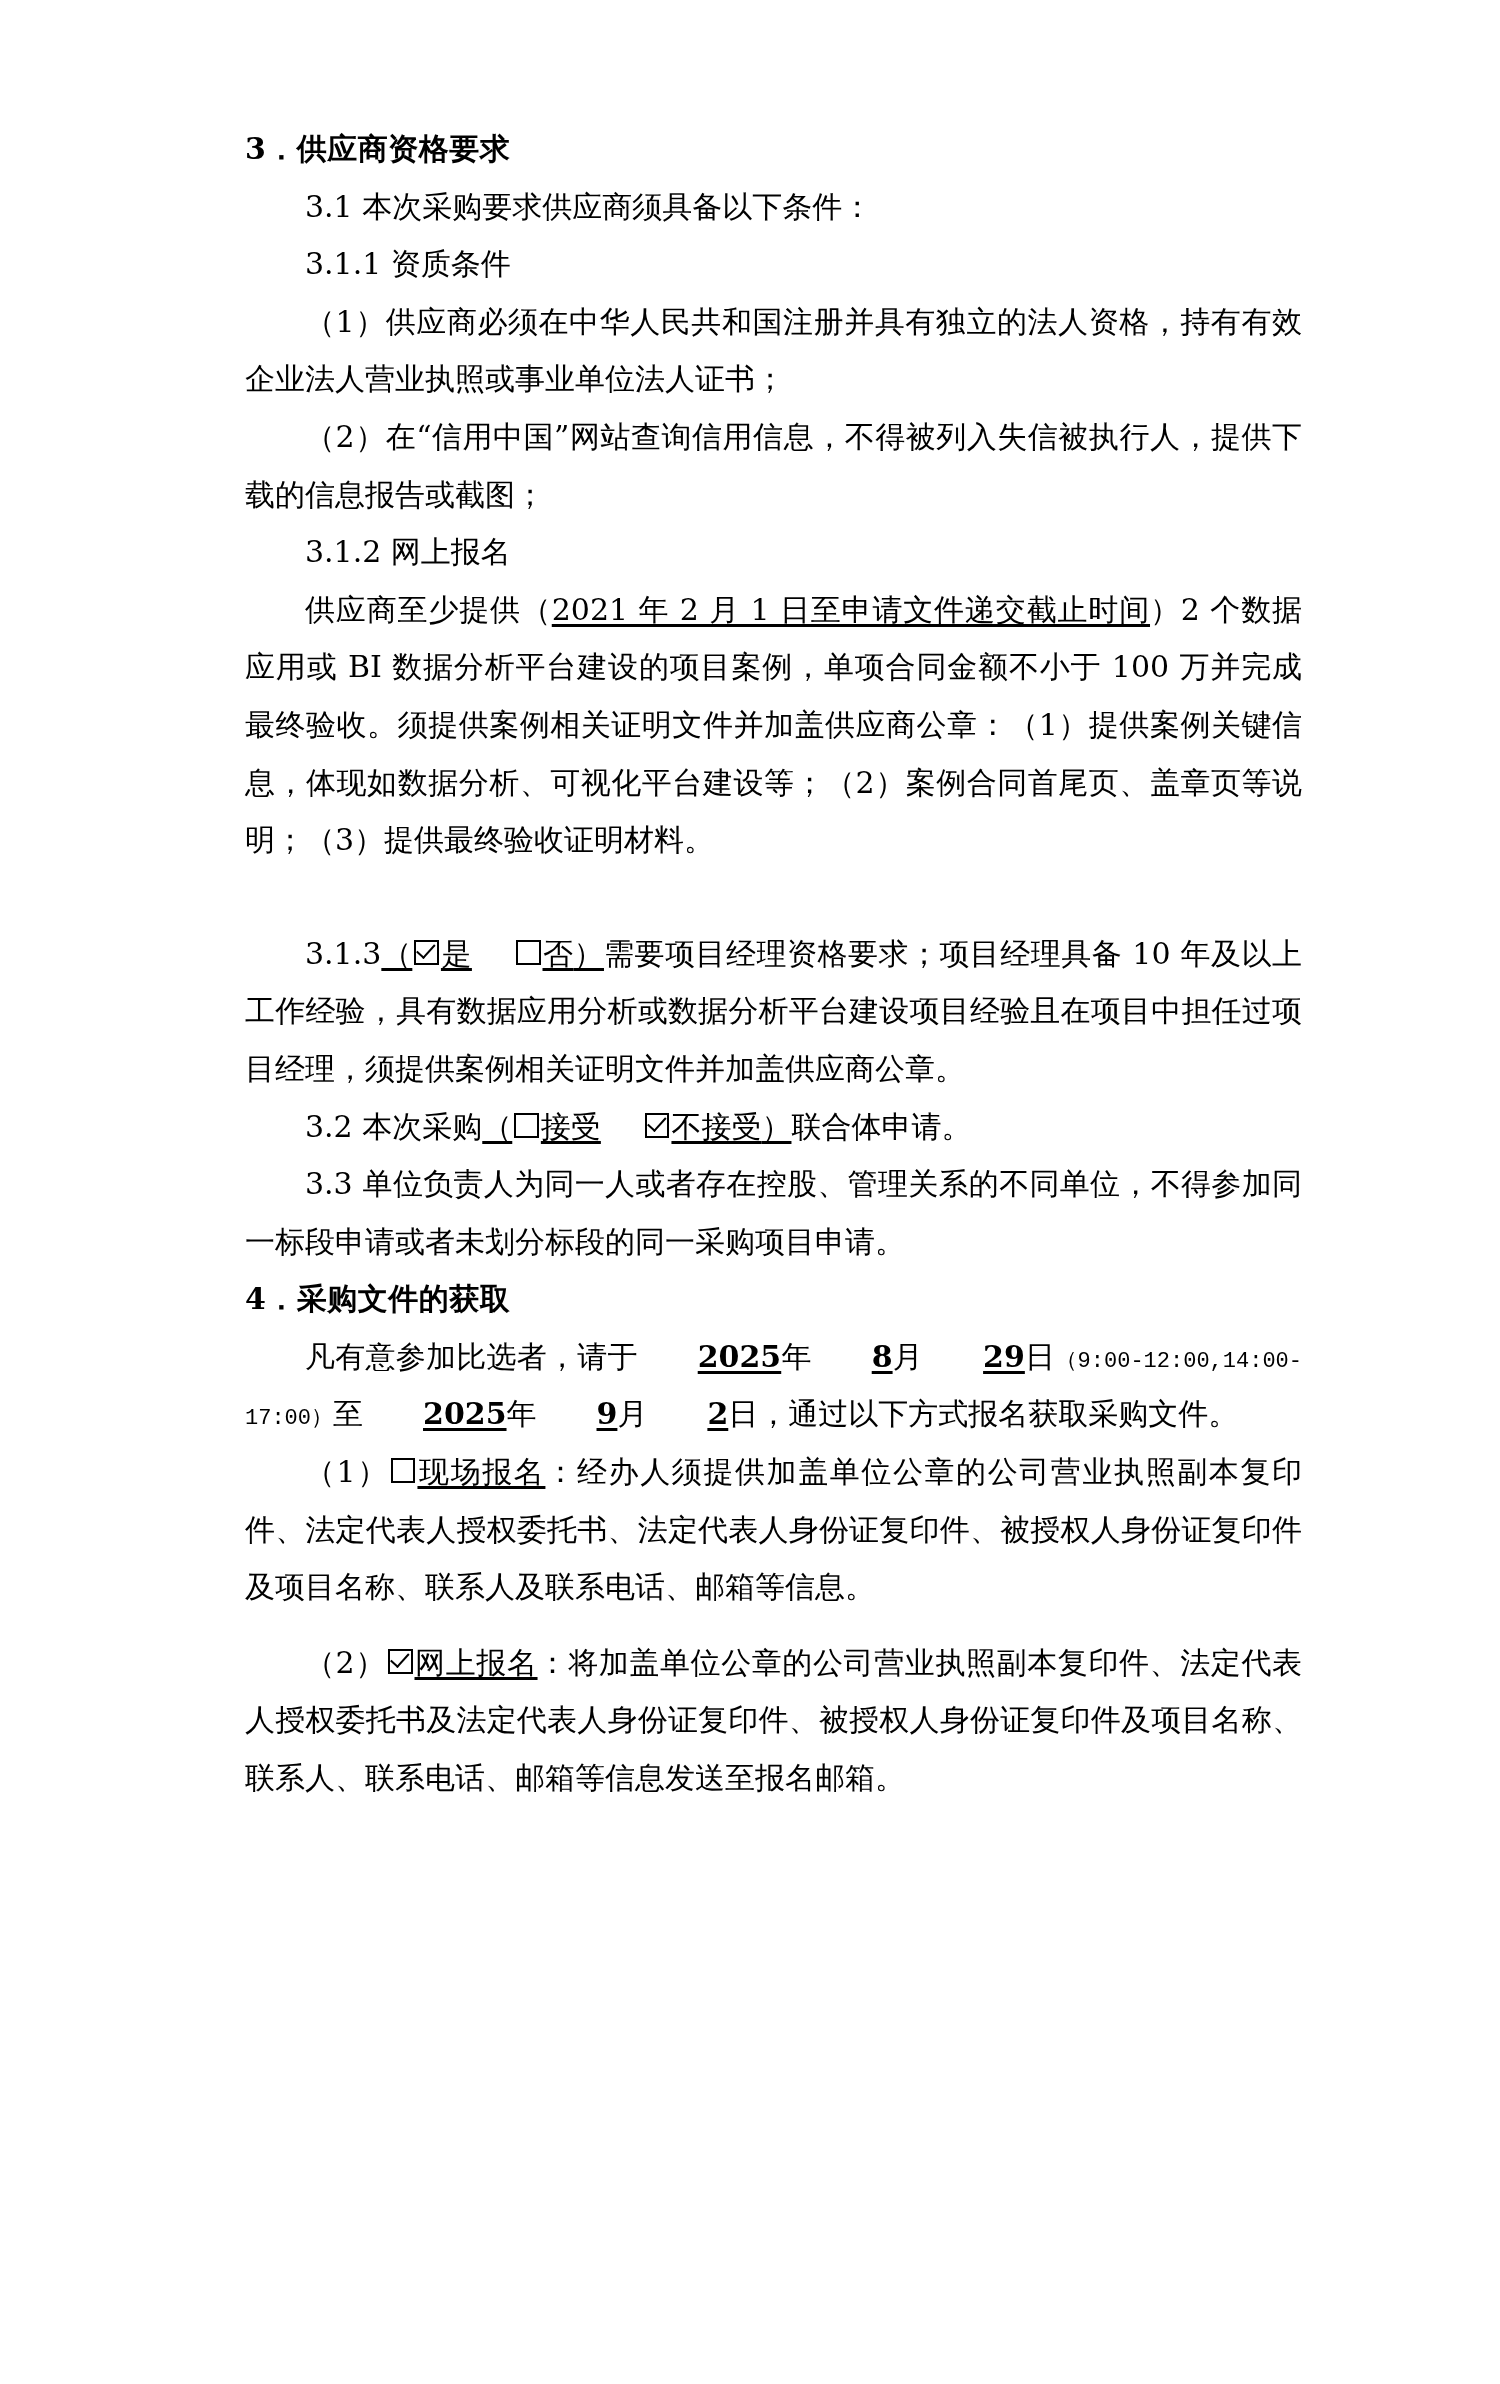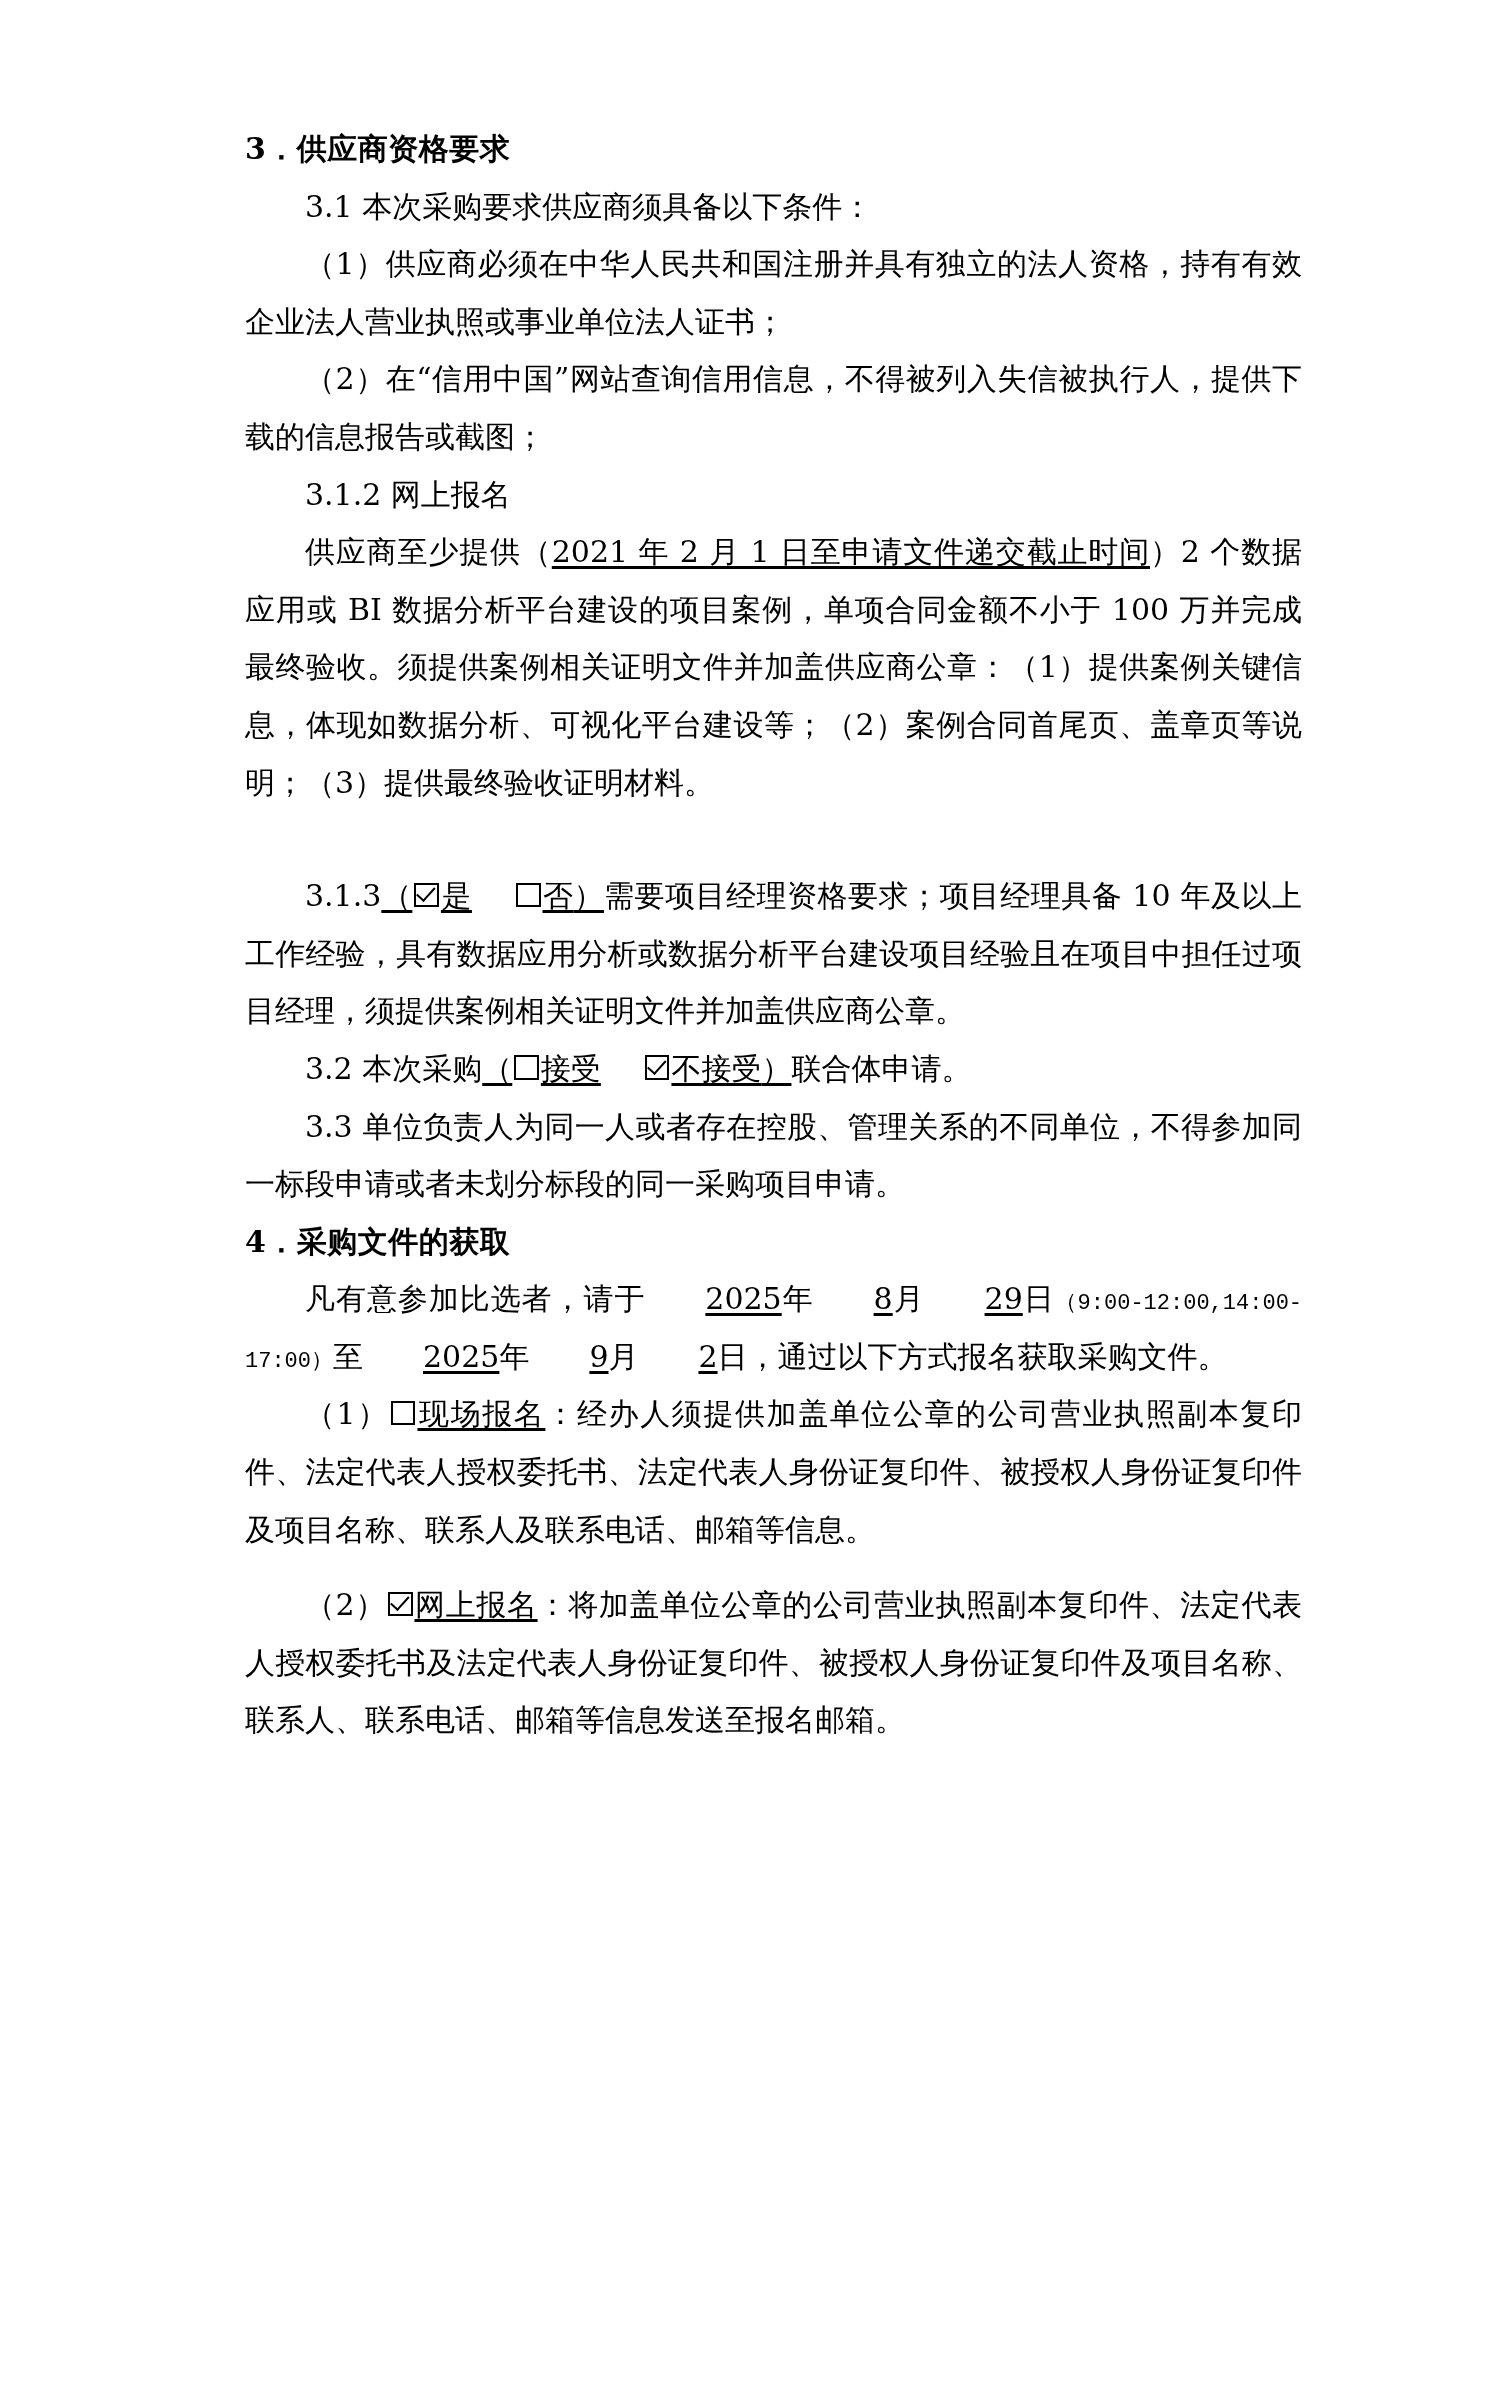--- a/index.html
+++ b/index.html
@@ -73,32 +73,34 @@
     border-width: 0 2.5px 2.5px 0;
     transform: rotate(42deg);
   }
   .sp {
     display: inline-block;
     width: 1.4em;
   }
   .blank {
     display: inline-block;
     min-width: 1.2em;
+    font-weight: bold;
   }
 </style>
 </head>
 <body>
 
 <div class="page">
   <div class="doc">
 
     <p class="heading">3．供应商资格要求</p>
 
     <p class="indent2">3.1 本次采购要求供应商须具备以下条件：</p>
 
+    <p class="indent2">3.1.1 资质条件</p>
 
     <p class="indent2">（1）供应商必须在中华人民共和国注册并具有独立的法人资格，持有有效企业法人营业执照或事业单位法人证书；</p>
 
     <p class="indent2">（2）在“信用中国”网站查询信用信息，不得被列入失信被执行人，提供下载的信息报告或截图；</p>
 
     <p class="indent2">3.1.2 网上报名</p>
 
     <p class="indent2"><span>供应商至少提供（</span><span class="u">2021 年 2 月 1 日至申请文件递交截止时间</span><span>）2 个数据应用或 BI 数据分析平台建设的项目案例，单项合同金额不小于 100 万并完成最终验收。须提供案例相关证明文件并加盖供应商公章：（1）提供案例关键信息，体现如数据分析、可视化平台建设等；（2）案例合同首尾页、盖章页等说明；（3）提供最终验收证明材料。</span></p>
 
     <div class="gap"></div>

